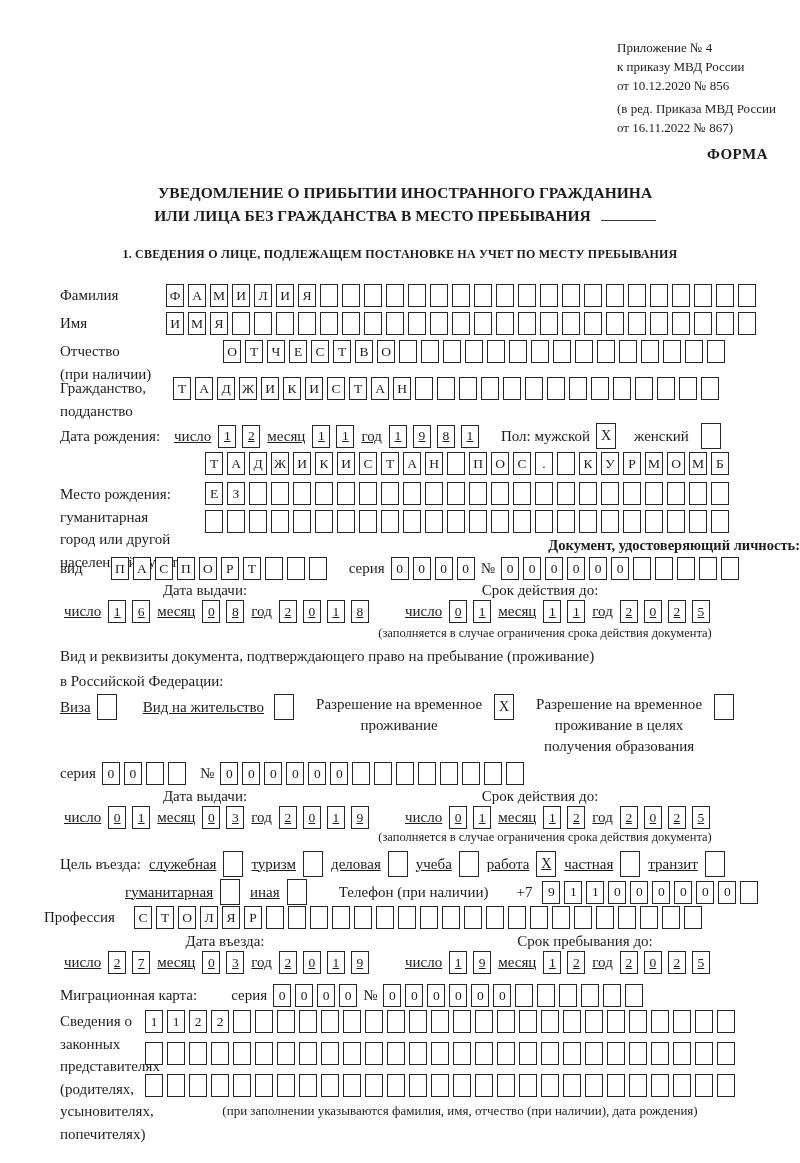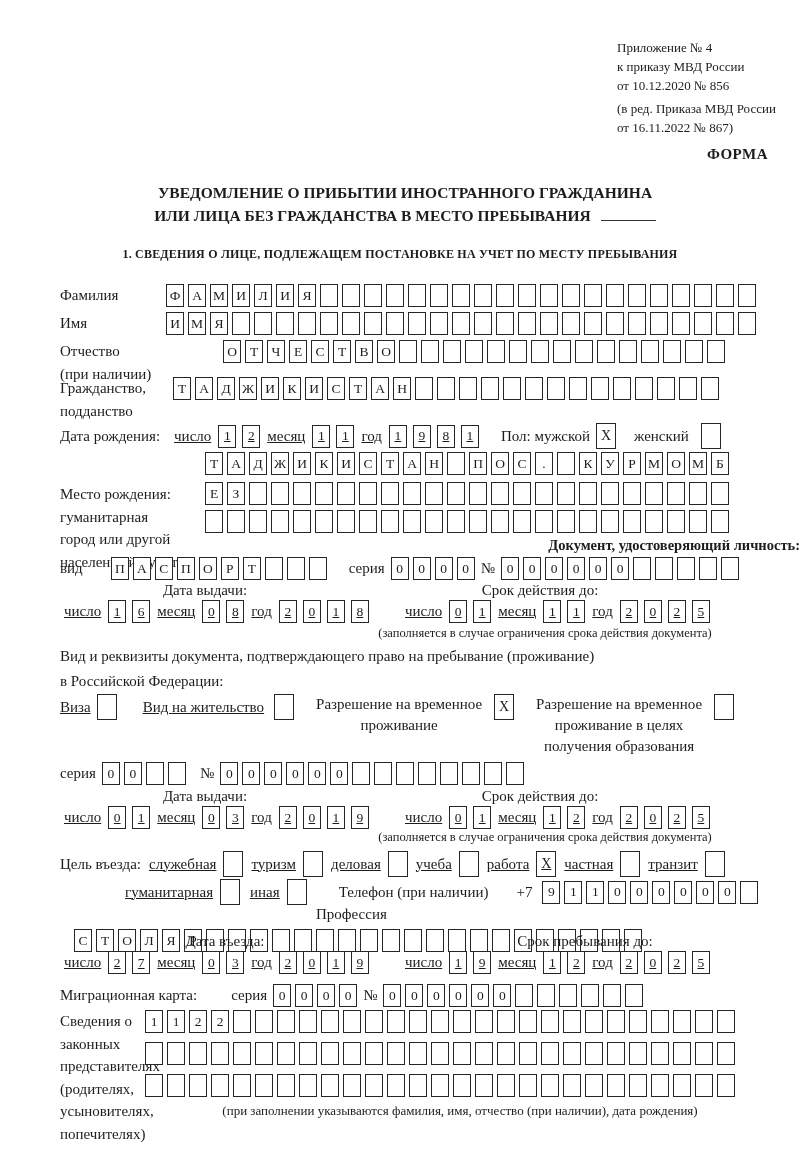--- a/index.html
+++ b/index.html
@@ -547,21 +547,21 @@
         <span class="cell">0</span>
         <span class="cell">0</span>
         <span class="cell">0</span>
         <span class="cell">0</span>
         <span class="cell">0</span>
         <span class="cell">0</span>
         <span class="cell"></span>
       </span>
   </div>
 
-  <div class="row" style="left:74px; top:906px;flex-direction:column;">
+  <div class="row" style="left:44px; top:906px;">
     <span class="t" style="width:84px;">Профессия</span>
     <span class="boxes">
         <span class="cell">С</span>
         <span class="cell">Т</span>
         <span class="cell">О</span>
         <span class="cell">Л</span>
         <span class="cell">Я</span>
         <span class="cell">Р</span>
         <span class="cell"></span>
         <span class="cell"></span>

